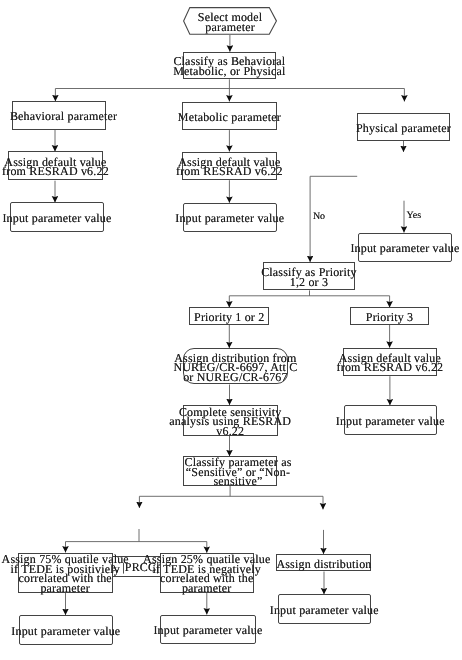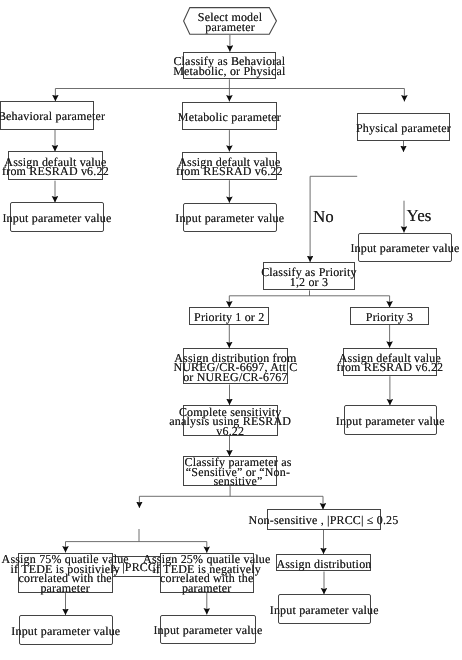--- a/index.html
+++ b/index.html
@@ -14,21 +14,21 @@
         align-items:center;justify-content:center;text-align:center;
         background:#fff;border:1.1px solid #434343;z-index:2;}
   .node .t{display:block;line-height:9.5px;font-size:12px;letter-spacing:.18px;white-space:pre;
         position:relative;top:1.5px;}
   .stadium{border-radius:2px;}
   .hexwrap{position:absolute;z-index:2;}
   .hexwrap .t,.diamondwrap .t{position:absolute;left:0;top:1.5px;width:100%;height:100%;
         display:flex;align-items:center;justify-content:center;text-align:center;
         line-height:9.5px;font-size:12px;letter-spacing:.18px;white-space:pre;}
   .diamondwrap{position:absolute;z-index:2;}
-  .lbl{position:absolute;white-space:nowrap;z-index:3;font-size:17px;line-height:12.6px;text-align:right;}
+  .lbl{position:absolute;white-space:nowrap;z-index:3;font-size:10px;line-height:12.6px;text-align:right;}
 </style>
 </head>
 <body>
 
 <div id="canvas">
 
 <svg id="wires" viewBox="0 0 462 660">
   <defs>
     <marker id="ah" markerWidth="14" markerHeight="14" refX="6.4" refY="3.3" orient="auto" markerUnits="userSpaceOnUse">
       <path d="M0,0 L6.4,3.3 L0,6.6 L1.0,3.3 Z" fill="#0d0d0d"></path>
@@ -91,21 +91,21 @@
   </svg>
   <span class="t">Select model
 parameter</span>
 </div>
 
 <div class="node" style="left:182.9px;top:51.7px;width:93px;height:27.3px;">
   <span class="t">Classify as Behavioral
 Metabolic, or Physical</span>
 </div>
 
-<div class="node" style="left:0;top:101px;width:94px;height:29px;padding-left:9px;">
+<div class="node" style="left:12px;top:101px;width:94px;height:29px;padding-left:9px;">
   <span class="t">Behavioral parameter</span>
 </div>
 <div class="node" style="left:181.7px;top:101.5px;width:95.3px;height:28.6px;">
   <span class="t">Metabolic parameter</span>
 </div>
 <div class="node" style="left:356.6px;top:101.5px;width:93.7px;height:28.5px;margin-top:11px;">
   <span class="t">Physical parameter</span>
 </div>
 
 <div class="node" style="left:8.3px;top:151.4px;width:94.3px;height:29.1px;">
@@ -136,21 +136,21 @@
   <span class="t">Classify as Priority
 1,2 or 3</span>
 </div>
 <div class="node" style="left:189.3px;top:307.4px;width:79.9px;height:17.5px;">
   <span class="t">Priority 1 or 2</span>
 </div>
 <div class="node" style="left:349.9px;top:307.4px;width:79.3px;height:17.5px;">
   <span class="t">Priority 3</span>
 </div>
 
-<div class="node" style="left:182.9px;top:348.1px;width:105px;height:36.4px;">
+<div class="node" style="left:182.9px;top:348.1px;width:105px;height:36.4px;border-radius:11px;">
   <span class="t">Assign distribution from
 NUREG/CR-6697, Att C
 or NUREG/CR-6767</span>
 </div>
 <div class="node" style="left:182.9px;top:405px;width:94.7px;height:30.9px;">
   <span class="t">Complete sensitivity
 analysis using RESRAD
 v6.22</span>
 </div>
 <div class="node" style="left:183.1px;top:456.2px;width:93.8px;height:29.6px;padding-left:16px;">
@@ -162,23 +162,20 @@
 <div class="node" style="left:342.5px;top:347.7px;width:94.8px;height:28.5px;">
   <span class="t">Assign default value
 from RESRAD v6.22</span>
 </div>
 <div class="node stadium" style="left:343.5px;top:405.3px;width:93.5px;height:29.6px;">
   <span class="t">Input parameter value</span>
 </div>
 
 <div class="node" style="left:89px;top:507.9px;width:86px;height:21.1px;margin-top:48px;">
   <span class="t">Sensitive, |PRCC| &gt; 0.25</span>
-</div>
-<div class="node" style="left:266.5px;top:509.4px;width:114px;height:20.5px;">
-  <span class="t">Non-sensitive , |PRCC| ≤ 0.25</span>
 </div>
 
 <div class="node" style="left:17.8px;top:552.5px;width:94.8px;height:40.2px;">
   <span class="t">Assign 75% quatile value
 if TEDE is positiviely
 correlated with the
 parameter</span>
 </div>
 <div class="node" style="left:159.6px;top:552.8px;width:94.3px;height:40.2px;">
   <span class="t">Assign 25% quatile value

